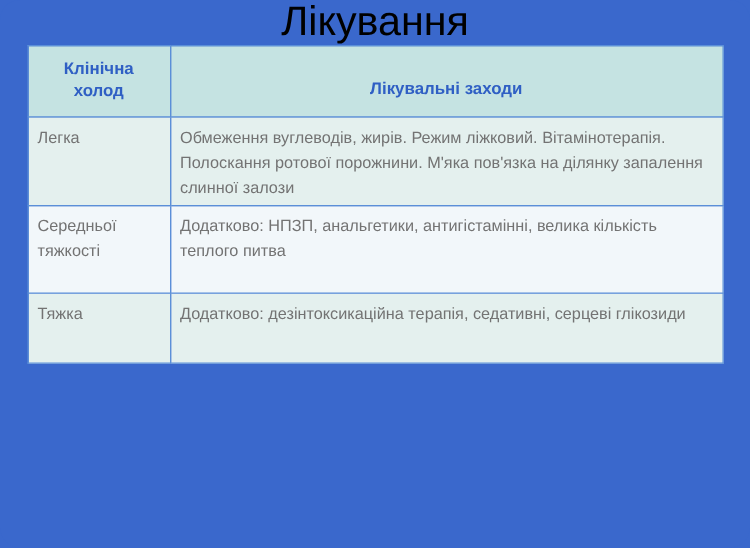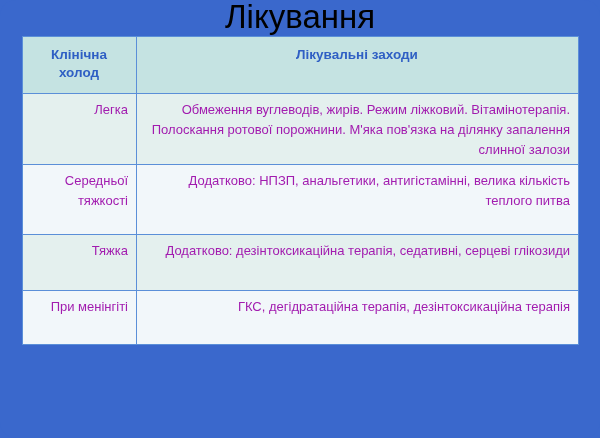--- a/index.html
+++ b/index.html
@@ -44,44 +44,44 @@
   table.tx {
     width: 556px;
     border-collapse: collapse;
     table-layout: fixed;
     border: 1px solid #5b8fd8;
   }
   table.tx th,
   table.tx td {
     border: 1px solid #5b8fd8;
     vertical-align: top;
-    text-align: right;
+    text-align: left;
     padding: 6px 8px 4px 7px;
     font-size: 13px;
     line-height: 20px;
-    color: #a21caf;
+    color: #737373;
     font-weight: normal;
     box-sizing: border-box;
   }
   col.c-form { width: 114px; }
   col.c-meas { width: 442px; }
 
   table.tx thead th {
     background: #c5e3e2;
     color: #2f5fc4;
     font-weight: bold;
     text-align: center;
     vertical-align: top;
     padding-top: 9px;
     font-size: 13.5px;
     line-height: 18px;
     height: 57px;
   }
   table.tx thead th.th-form { padding-top: 9px; margin-left: 13px; }
-  table.tx thead th.th-meas { padding-top: 9px; }
+  table.tx thead th.th-meas { padding-top: 25px; }
 
   tr.r-odd td { background: #e4f0ee; }
   tr.r-even td { background: #f2f7fa; }
 
   tr.row-1 td { height: 62px; }
   tr.row-2 td { height: 70px; }
   tr.row-3 td { height: 56px; margin-top: 46px; }
   tr.row-4 td { height: 54px; }
   tr.row-5 td { height: 55px; }
   tr.row-6 td { height: 53px; }
@@ -114,21 +114,17 @@
           <td>Обмеження вуглеводів, жирів. Режим ліжковий. Вітамінотерапія. Полоскання ротової порожнини. М'яка пов'язка на ділянку запалення  слинної залози</td>
         </tr>
         <tr class="r-even row-2">
           <td>Середньої тяжкості</td>
           <td>Додатково:  НПЗП, анальгетики, антигістамінні, велика кількість теплого питва</td>
         </tr>
         <tr class="r-odd row-3">
           <td>Тяжка</td>
           <td>Додатково: дезінтоксикаційна терапія, седативні, серцеві глікозиди</td>
         </tr>
-        <tr class="r-even row-4">
-          <td>При менінгіті</td>
-          <td>ГКС, дегідратаційна терапія, дезінтоксикаційна терапія</td>
-        </tr>
       </tbody>
     </table>
   </div>
 
 </div>
 
 </body></html>

